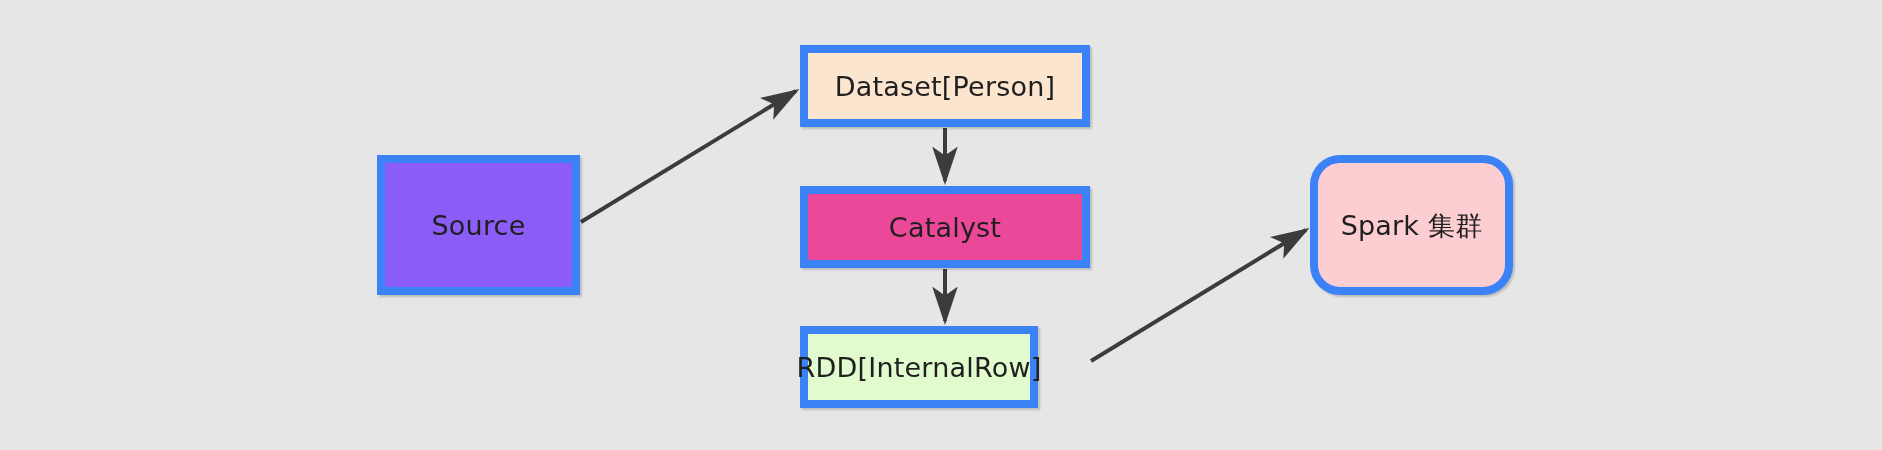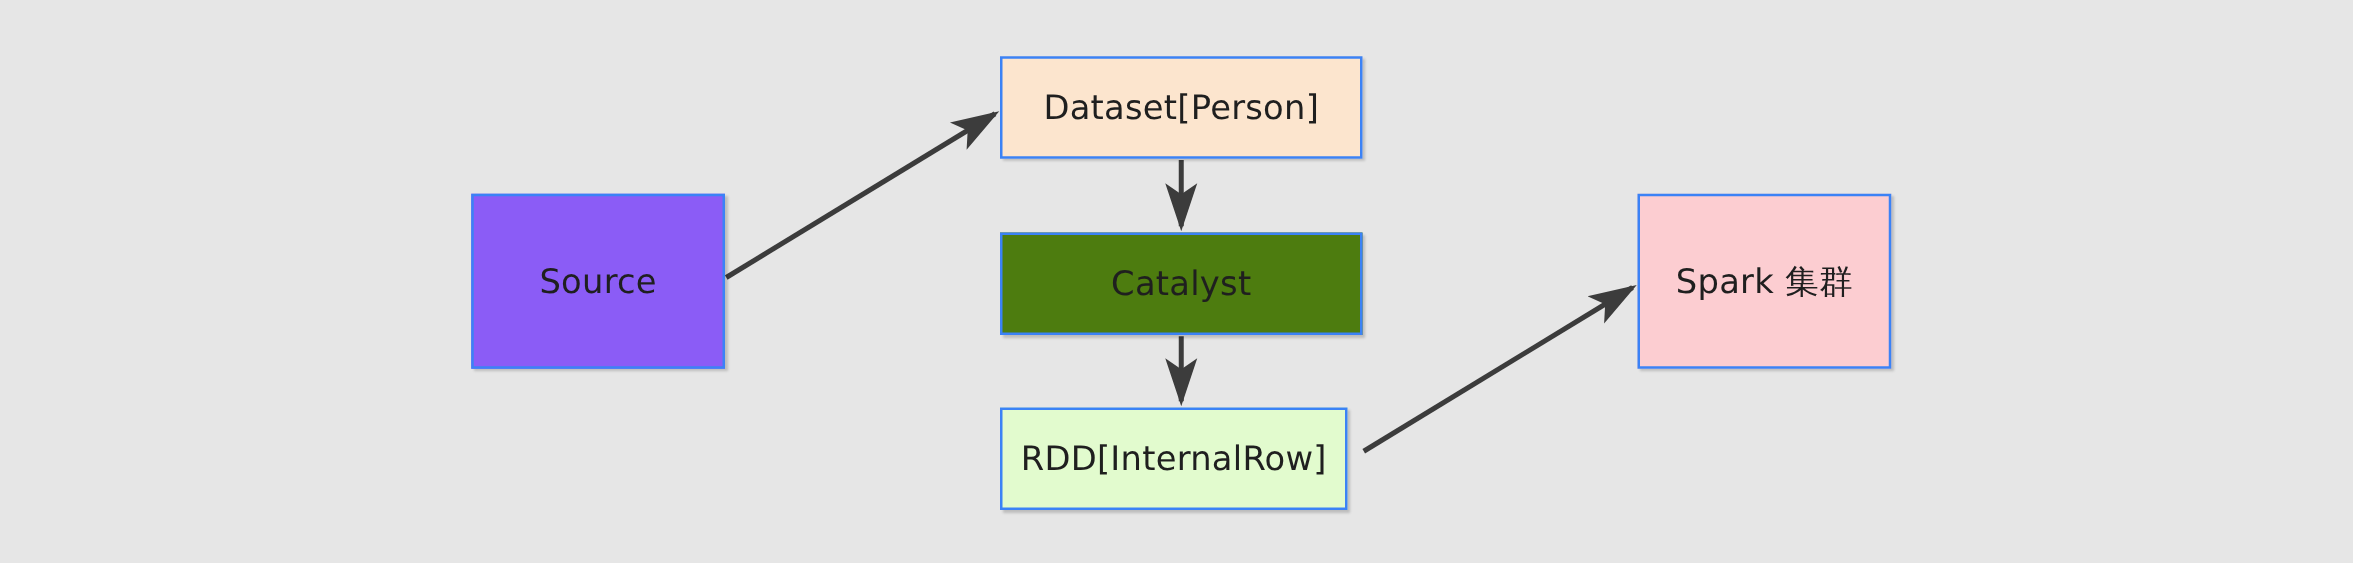--- a/index.html
+++ b/index.html
@@ -23,21 +23,21 @@
     position: absolute;
     left: 0;
     top: 0;
     width: 1882px;
     height: 450px;
     pointer-events: none;
   }
   .node {
     position: absolute;
     box-sizing: border-box;
-    border: 2px solid #3b82f6;
+    border: 8px solid #3b82f6;
     display: flex;
     align-items: center;
     justify-content: center;
     box-shadow: 2px 2px 2px rgba(0,0,0,0.18);
   }
   .node-label {
     font-size: 27px;
     color: #1f1f1f;
     letter-spacing: 0.2px;
     line-height: 1;
@@ -47,29 +47,30 @@
   #node-source {
     left: 377px; top: 155px; width: 203px; height: 140px;
     background: #8b5cf6;
   }
   #node-dataset {
     left: 800px; top: 45px; width: 290px; height: 82px;
     background: #fce5ce;
   }
   #node-catalyst {
     left: 800px; top: 186px; width: 290px; height: 82px;
-    background: #4d7c0f;
+    background: #ec4899;
   }
   #node-rdd {
-    left: 800px; top: 326px; width: 278px; height: 82px;
+    left: 800px; top: 326px; width: 238px; height: 82px;
     background: #e2fbce;
   }
   #node-spark {
     left: 1310px; top: 155px; width: 203px; height: 140px;
     background: #fccdd1;
+    border-radius: 30px;
   }
 </style>
 </head>
 <body>
 
 <div id="diagram-canvas">
 
   <svg class="edge-layer" width="1882" height="450" viewBox="0 0 1882 450">
     <defs>
       <marker id="arrowhead" markerWidth="10" markerHeight="10" refX="8.6" refY="3.6" orient="auto" markerUnits="strokeWidth">

